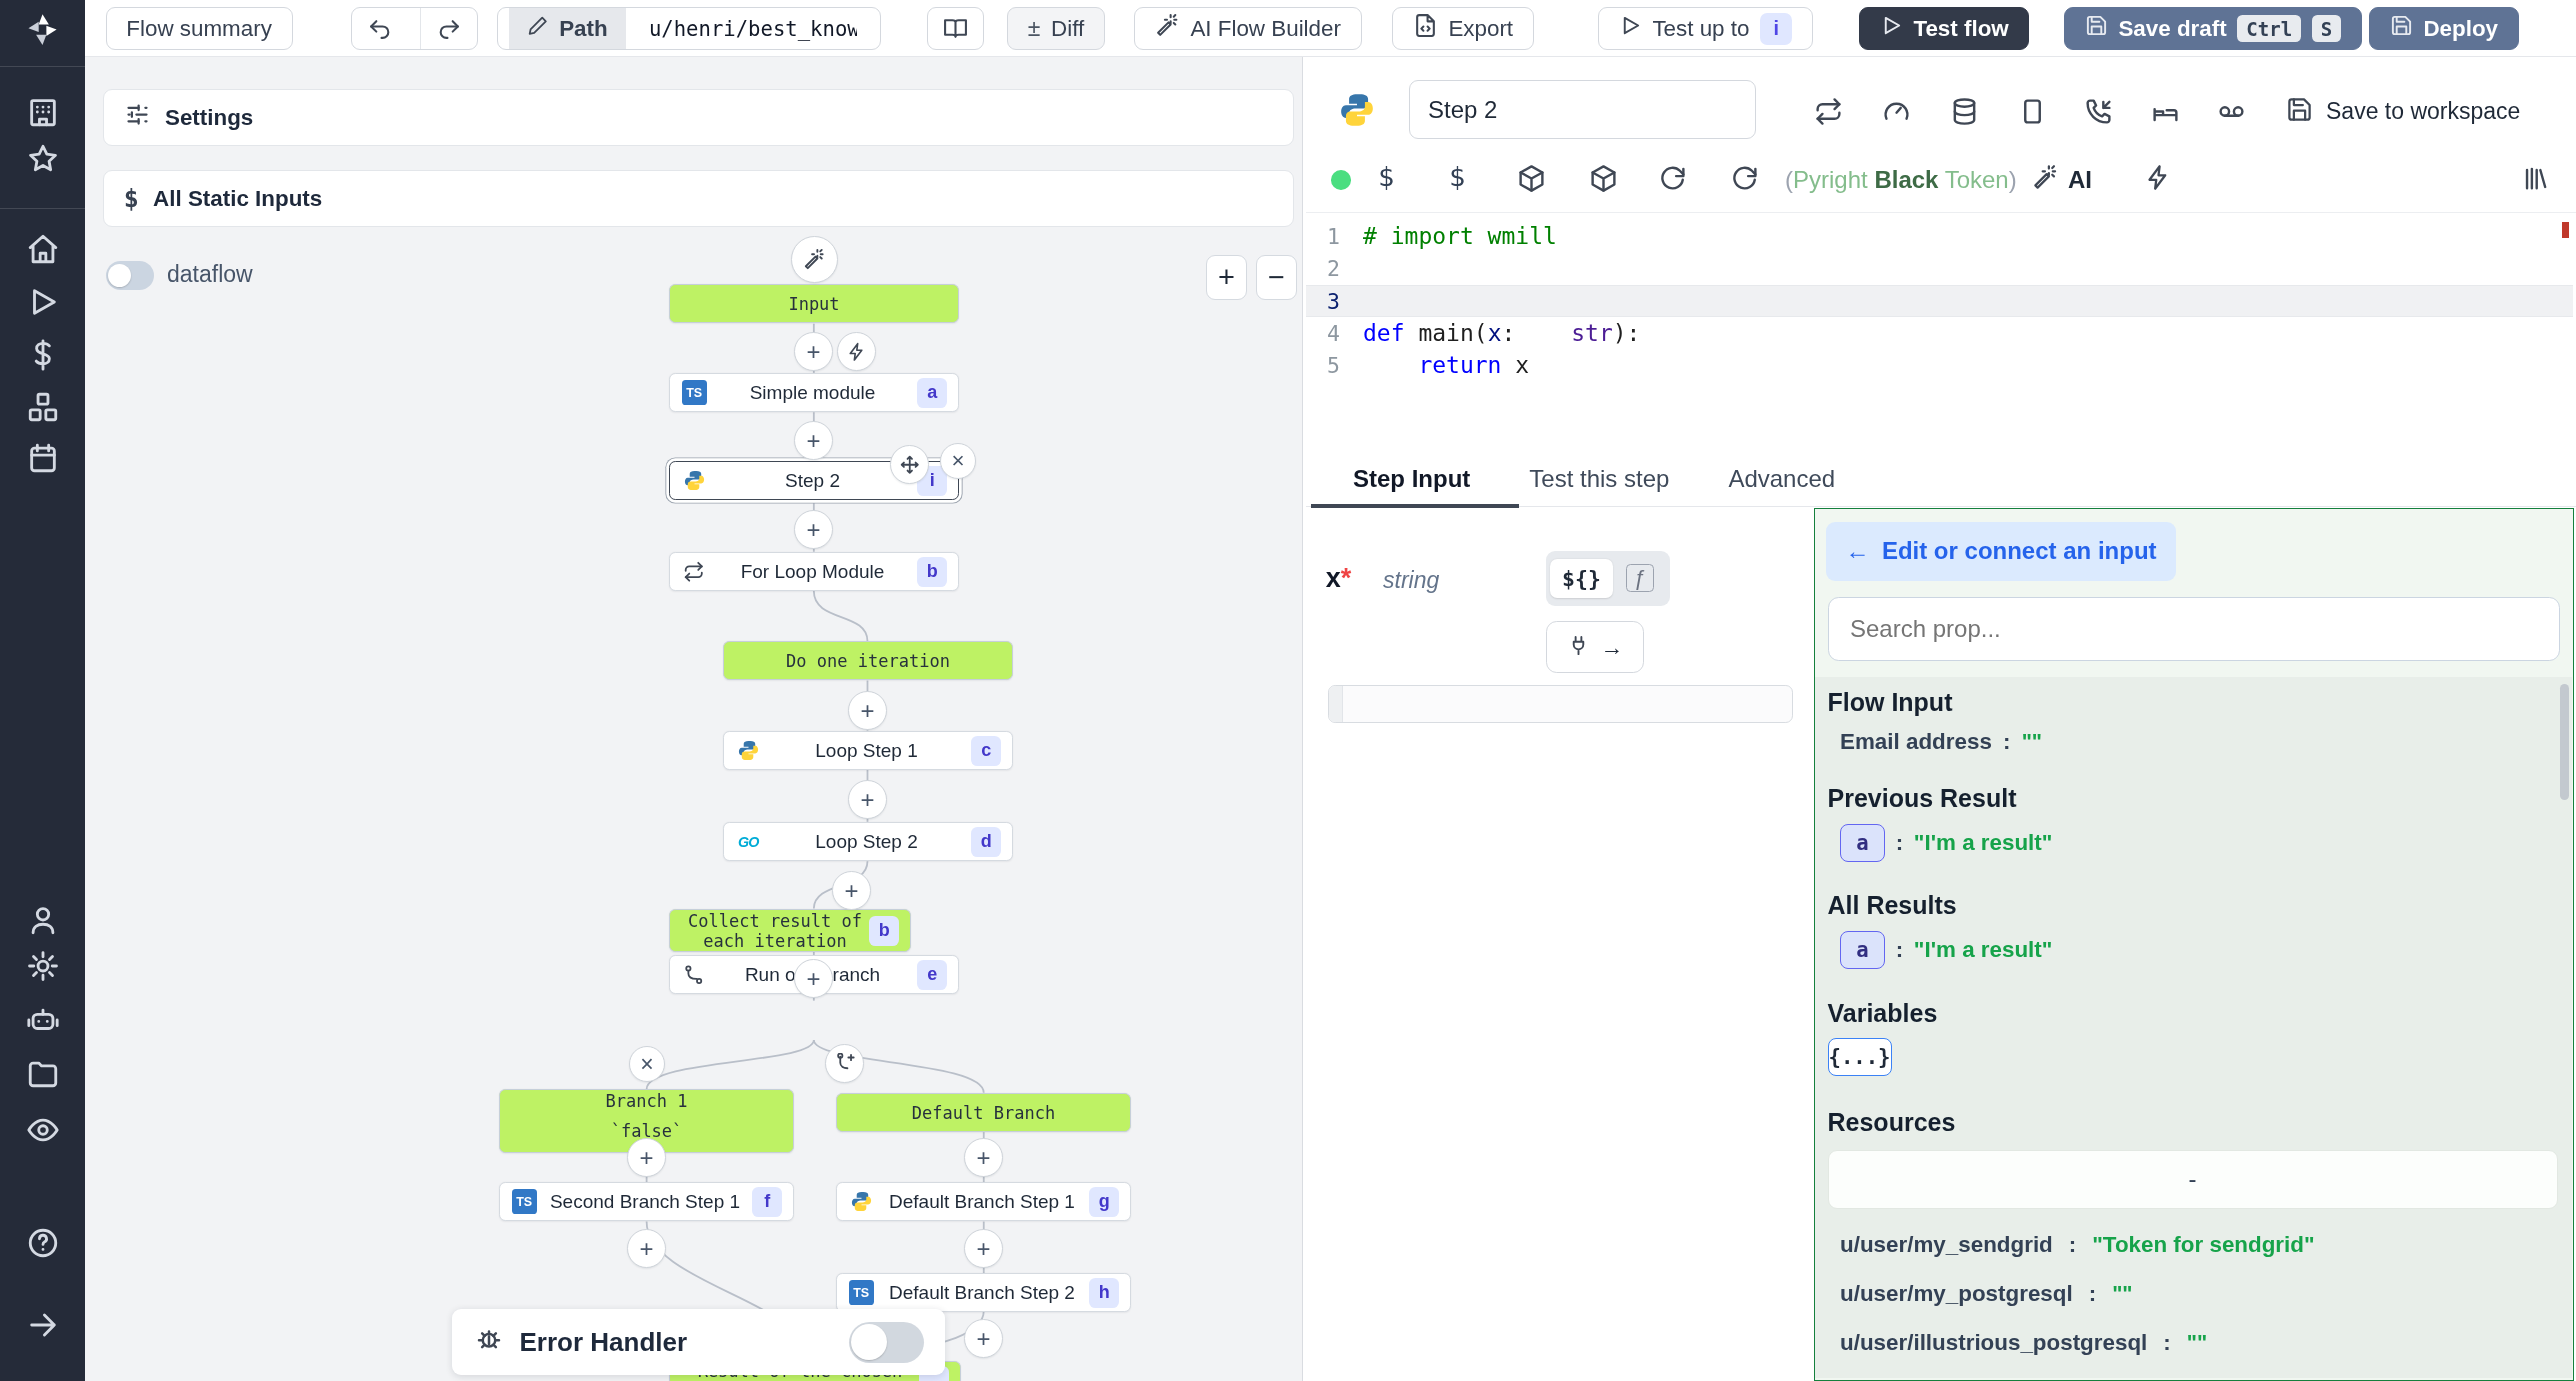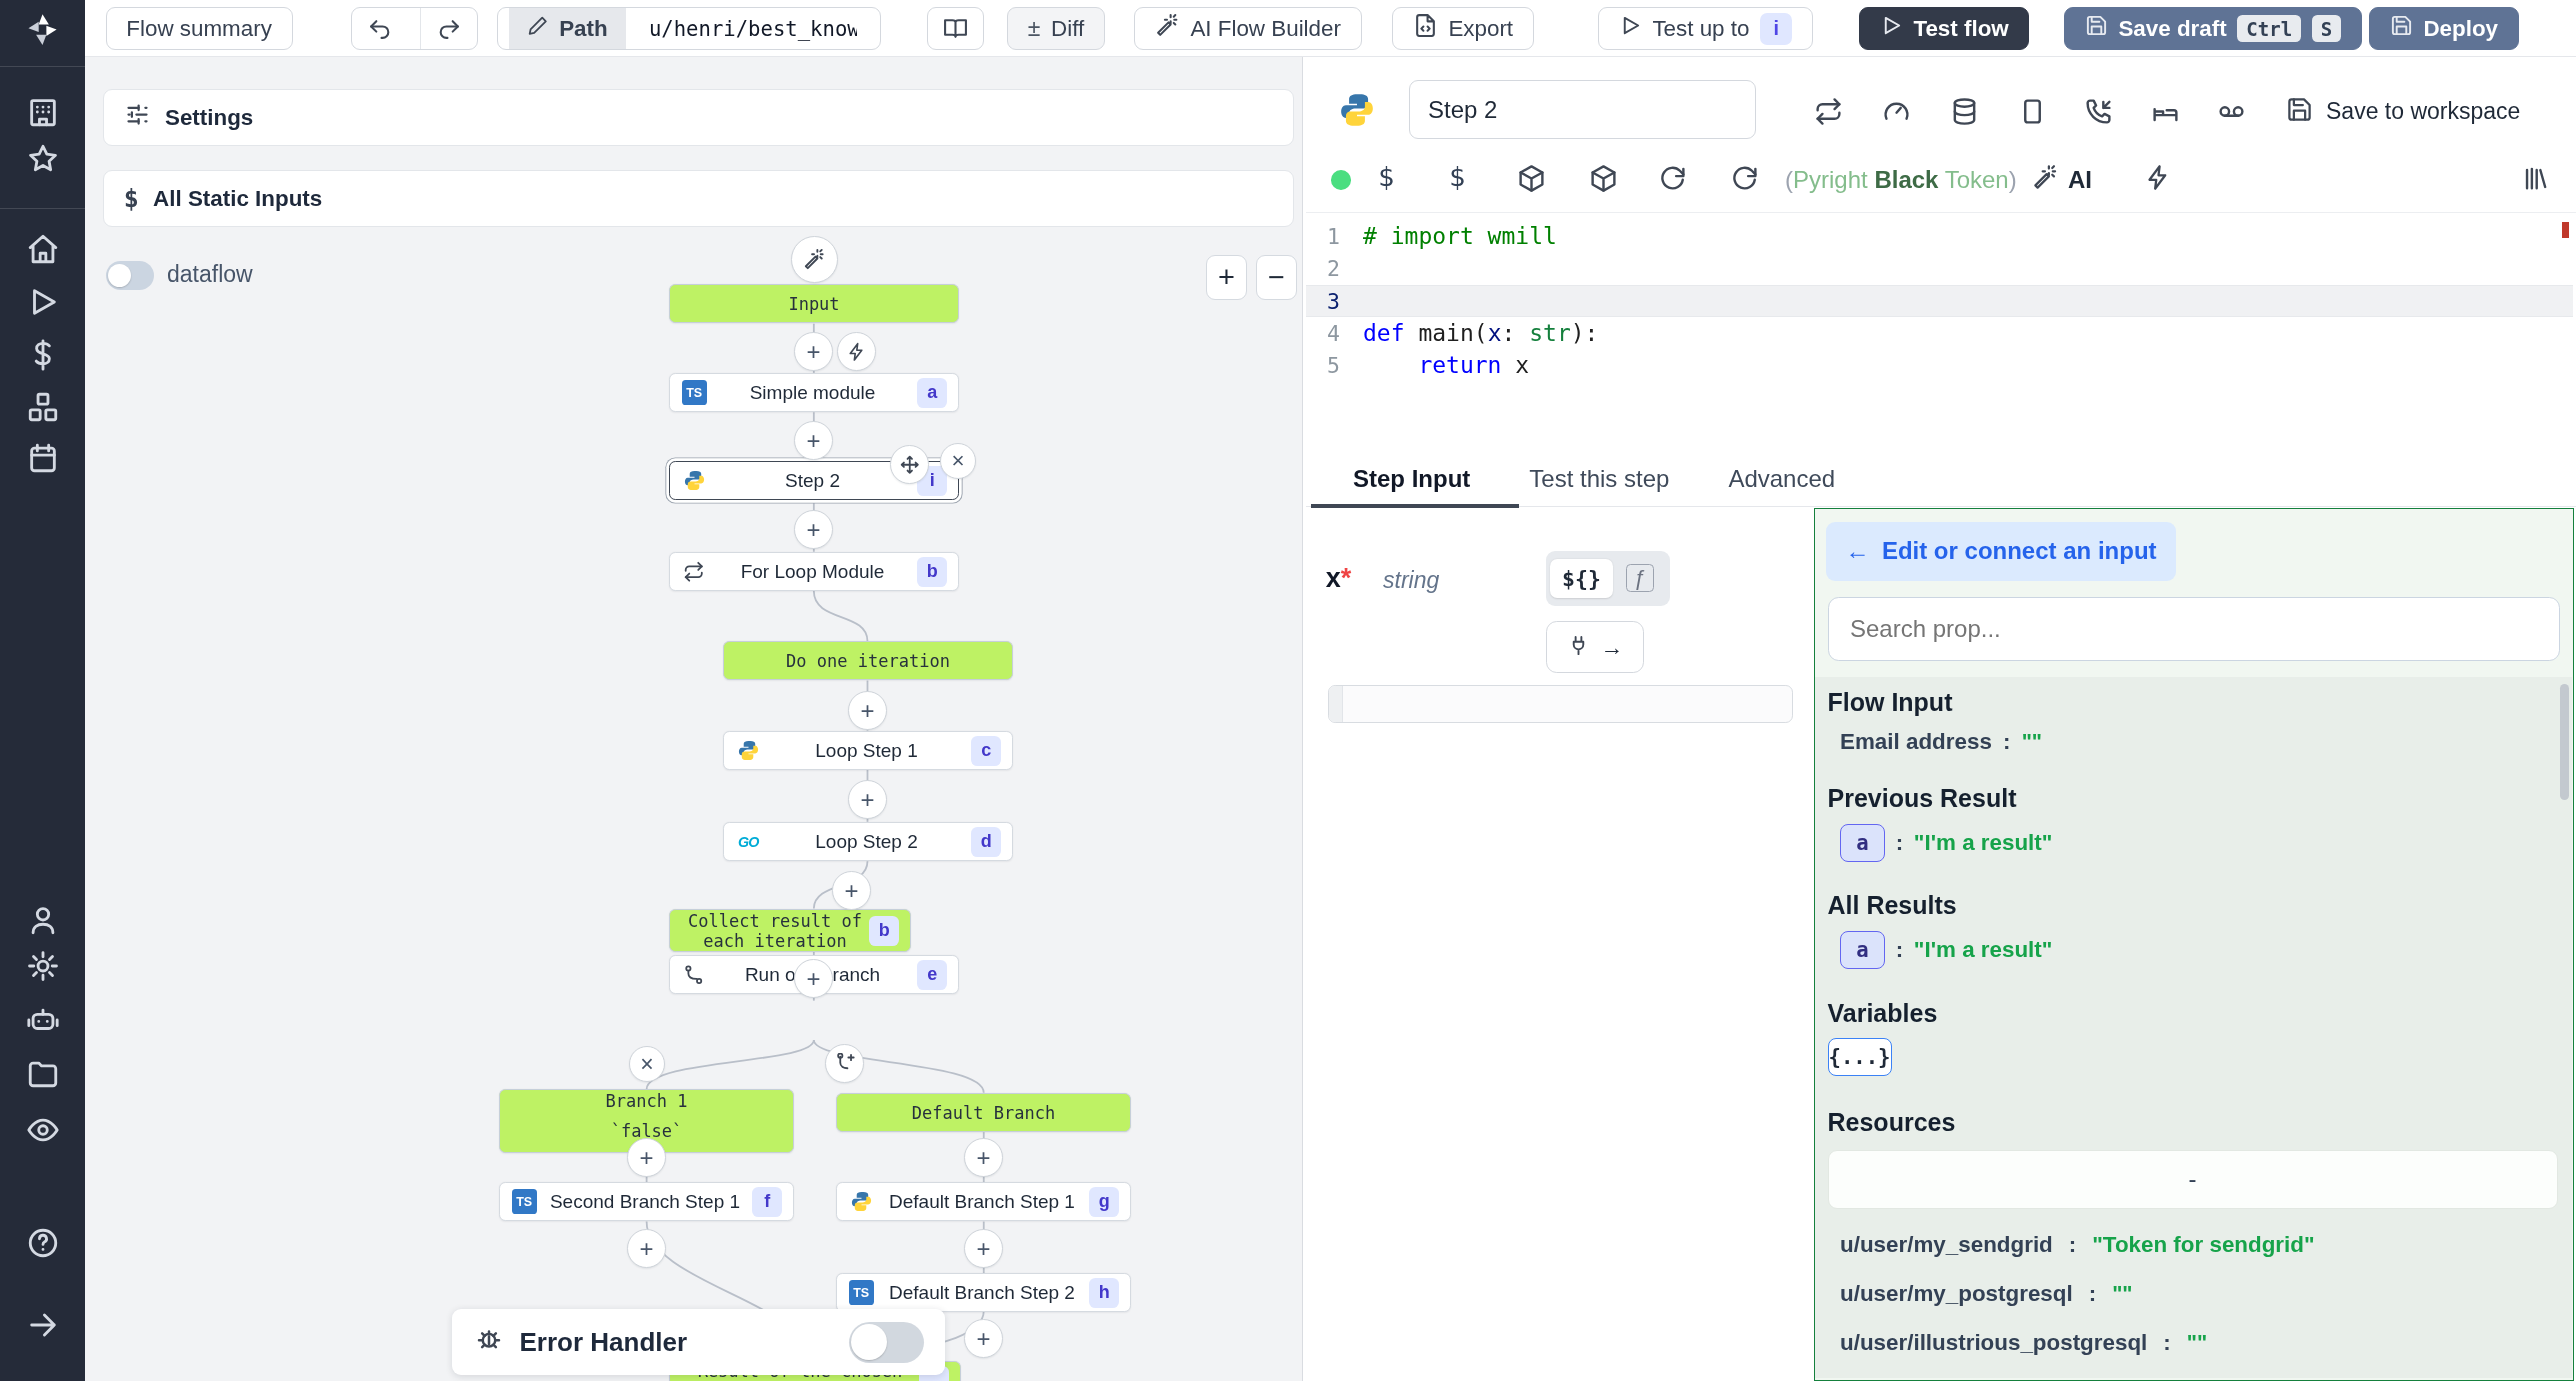--- a/index.html
+++ b/index.html
@@ -56,21 +56,21 @@
     gap:16px; padding:0 21.5px; z-index:6; color:#1e293b; font-size:26px; font-weight:700; }
   
   #rpanel { position:absolute; left:1306px; top:57px; width:1270px; height:1324px; background:#fff; }
   .icbtn { position:absolute; width:50px; height:50px; display:flex; align-items:center; justify-content:center; }
   
   #editor { position:absolute; left:0; top:155px; width:1270px; height:235px; background:#fff;
     border-top:0.9px solid #eceef1; font-family:"DejaVu Sans Mono", monospace; font-size:23px; }
   .cline { position:absolute; left:0; width:1267px; height:32px; display:flex; align-items:center; }
   .cnum { width:57px; text-align:right; color:#8d97a0; font-size:21.5px; padding-right:23px; flex:none; }
   .ctext { white-space:pre; color:#1f1f1f; }
-  .kw { color:#0000ff; } .cm { color:#008000; } .ty { color:#15803d; } .pm { color:#001080; }
+  .kw { color:#0000ff; } .cm { color:#008000; } .ty { color:#4c1d95;margin-left:42px; } .pm { color:#001080; }
   
   #tabs { position:absolute; left:0; top:394px; width:1270px; height:56px; border-bottom:0.9px solid #e5e7eb;
     display:flex; align-items:center; gap:59px; padding-left:47px; font-size:24px; color:#3f4a5a; }
   
   #connect { position:absolute; left:508px; top:451px; width:760px; height:873px;
     border:1.8px solid #15803d; background:#f1f7f1; }
   #connect .list { position:absolute; left:0; top:168px; width:757px; height:701px; background:#e8eee9;
     padding:9px 12.5px; overflow:hidden; }
   .h2 { font-size:25px; font-weight:700; color:#15202e; }
   .grn { color:#16a34a; font-weight:600; }

